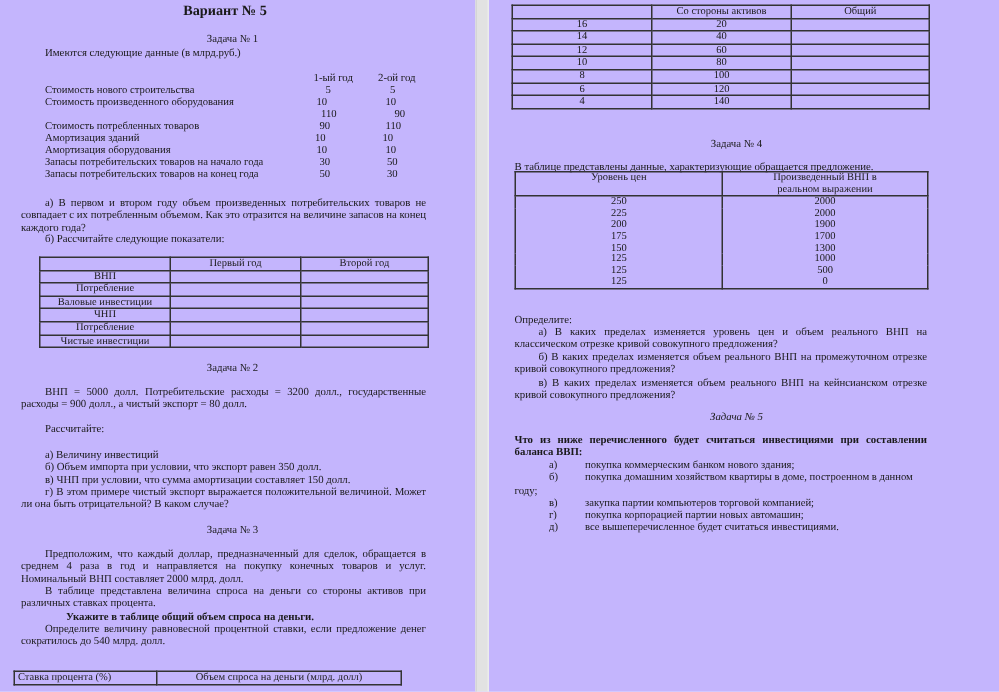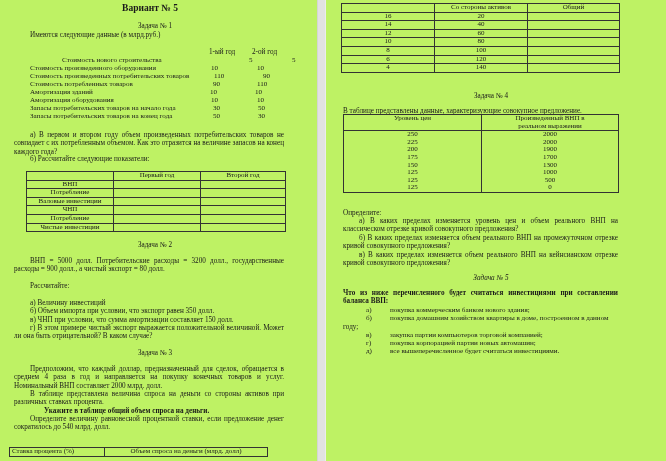--- a/index.html
+++ b/index.html
@@ -1,21 +1,21 @@
 <!DOCTYPE html>
 <html><head>
 <meta charset="utf-8">
 <style>
   html, body { margin:0; padding:0; }
   body {
     width:666px; height:461px; overflow:hidden; background:#ffffff;
     font-family:"Liberation Serif", "DejaVu Serif", serif; color:#1a1a1a;
     position:relative;
   }
-  .page { position:absolute; top:0; height:461px; background:#bef264; overflow:hidden; }
+  .page { position:absolute; top:0; height:461px; background:#c4b5fd; overflow:hidden; }
   #page-left { left:0; width:317px; }
   #page-right { left:326px; width:340px; }
   .separator { position:absolute; left:317px; top:0; width:9px; height:461px; background:#e2e2e2; border-left:1px solid #d5d5d5; border-right:1px solid #ececec; box-sizing:border-box; }
   .abs { position:absolute; white-space:nowrap; font-size:7.2px; line-height:8px; }
   .title { font-weight:bold; font-size:9.5px; }
   .center { text-align:center; }
   .para { position:absolute; font-size:7.2px; line-height:8.3px; text-align:justify; white-space:normal; }
   .indent { text-indent:16px; }
   table { border-collapse:collapse; position:absolute; font-size:7px; }
   td, th { border:1px solid #333; padding:0; line-height:7.6px; font-weight:normal; }
@@ -33,32 +33,31 @@
 
 <div class="page" id="page-left">
   <div class="abs title center" style="left:0;width:300px;top:4px;">Вариант № 5</div>
 
   <div class="abs center" style="left:0;width:310px;top:22px;">Задача № 1</div>
   <div class="abs" style="left:30px;top:31px;">Имеются следующие данные (в млрд.руб.)</div>
 
   <div class="abs" style="left:209px;top:48px;">1-ый год</div>
   <div class="abs" style="left:252px;top:48px;">2-ой год</div>
 
-  <div class="ds-row" style="top:56px;margin-left:32px;">
+  <div class="ds-row" style="top:56px;">
       <span class="lbl">Стоимость нового строительства</span>
       <span class="v1" style="left:187px">5</span>
       <span class="v2" style="left:230px">5</span>
     </div>
   <div class="ds-row" style="top:64px;">
       <span class="lbl">Стоимость произведенного оборудования</span>
       <span class="v1" style="left:181px">10</span>
       <span class="v2" style="left:227px">10</span>
     </div>
   <div class="ds-row" style="top:72px;">
-      <span class="lbl">Стоимость произведенных потребительских товаров</span>
       <span class="v1" style="left:184px">110</span>
       <span class="v2" style="left:233px">90</span>
     </div>
   <div class="ds-row" style="top:80px;">
       <span class="lbl">Стоимость потребленных товаров</span>
       <span class="v1" style="left:183px">90</span>
       <span class="v2" style="left:227px">110</span>
     </div>
   <div class="ds-row" style="top:88px;">
       <span class="lbl">Амортизация зданий</span>
@@ -190,21 +189,21 @@
         </tr>
     <tr>
           <td class="tc">4</td>
           <td class="tc">140</td>
           <td></td>
         </tr>
   </tbody>
     </table>
 
   <div class="abs center" style="left:0;width:330px;top:92px;">Задача № 4</div>
-  <div class="abs" style="left:17px;top:107px;">В таблице представлены данные, характеризующие совокупное предложение.</div>
+  <div class="abs" style="left:17px;top:107px;">В таблице представлены данные, характеризующие обращается предложение.</div>
 
   <table style="left:17px;top:114px;width:276px;">
     <tbody>
         <tr>
       <td class="tc" style="width:137px;vertical-align:top;">Уровень цен</td>
       <td class="tc" style="white-space:normal;padding:0 20px;">Произведенный ВНП в реальном выражении</td>
     </tr>
     <tr>
           <td class="tc" style="border-bottom:none;">250</td>
           <td class="tc" style="border-bottom:none;">2000</td>

